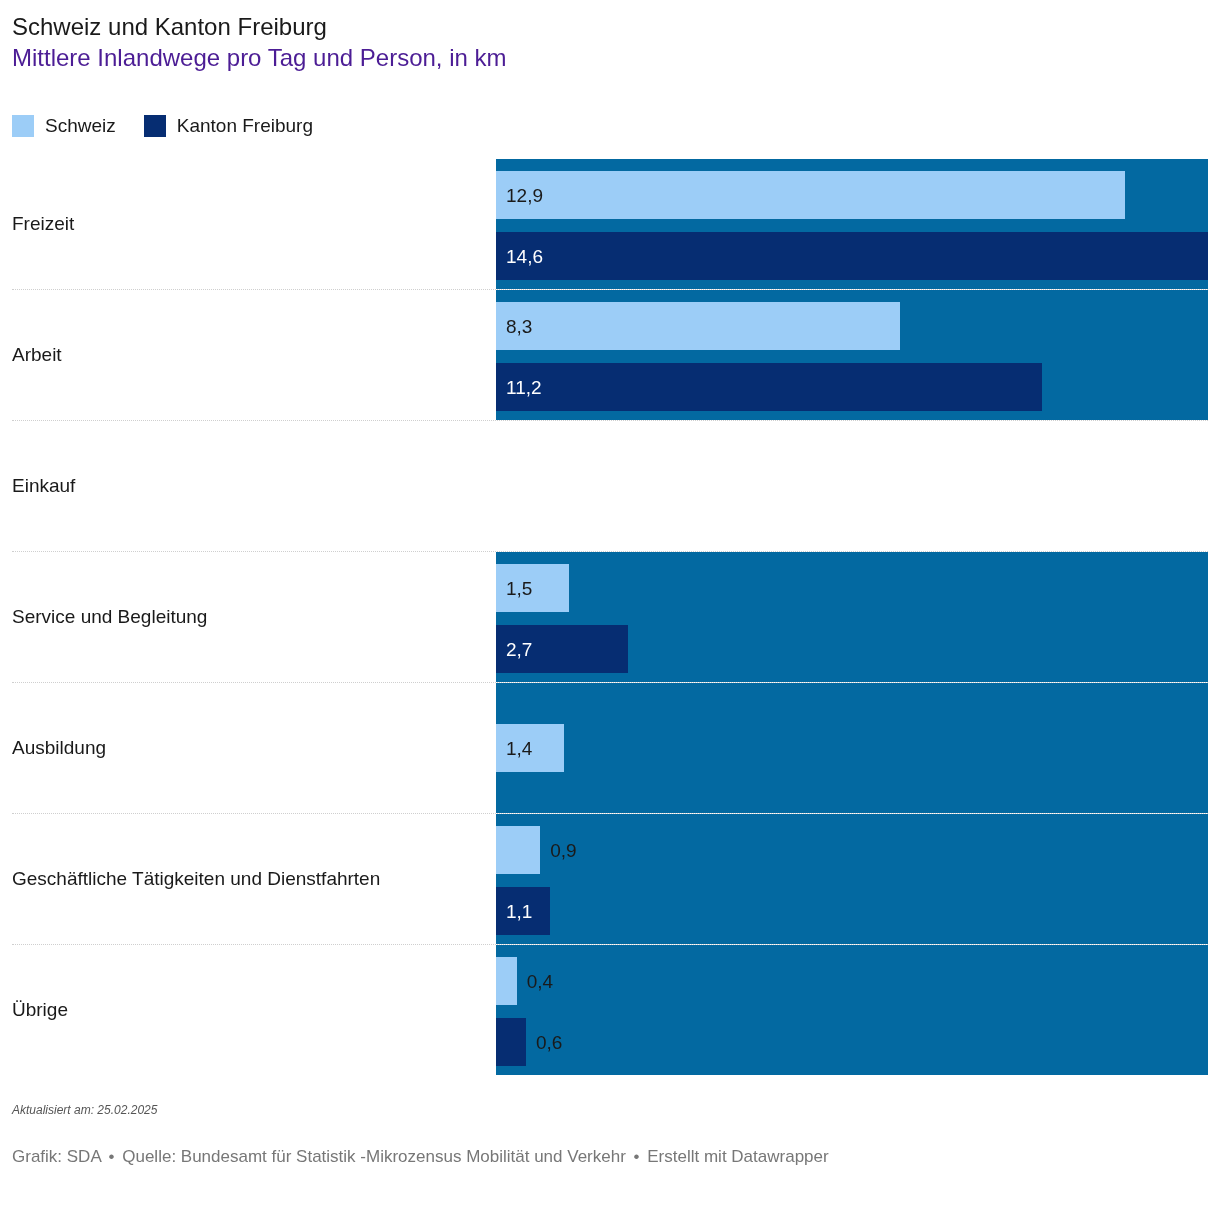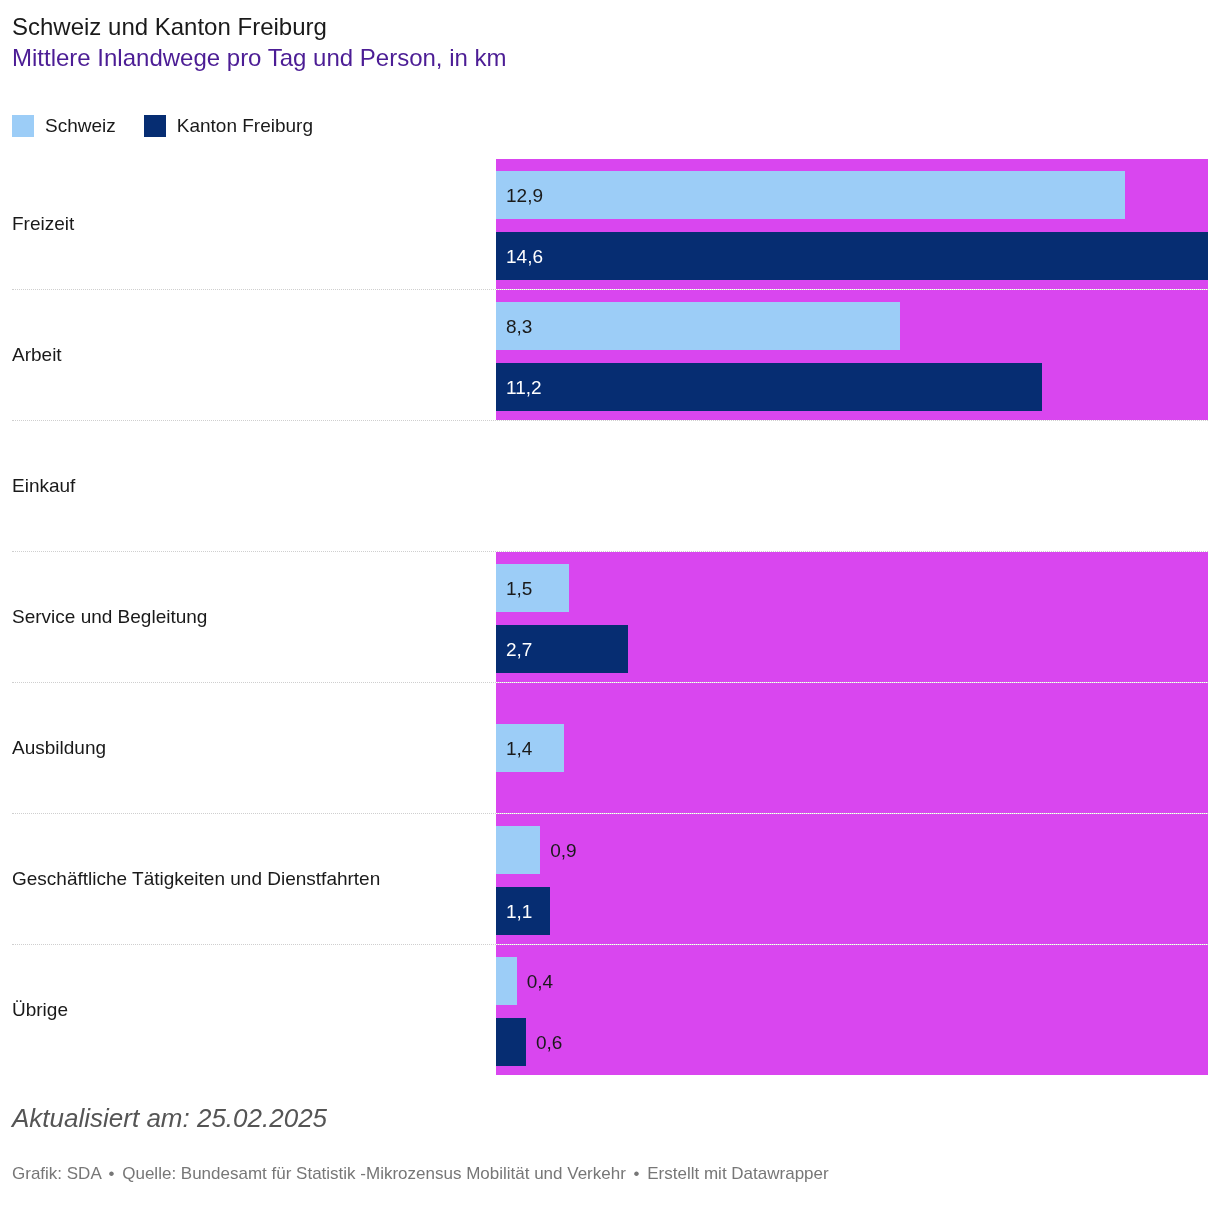--- a/index.html
+++ b/index.html
@@ -82,21 +82,21 @@
     display: flex;
     align-items: center;
     font-size: 19px;
     color: #1a1a1a;
     padding-right: 10px;
     box-sizing: border-box;
   }
   .row-bars {
     position: relative;
     flex: 1 1 auto;
-    background: #d946ef;
+    background: #0369a1;
     display: flex;
     flex-direction: column;
     justify-content: center;
     gap: 16px;
     padding: 12px 0;
     box-sizing: border-box;
   }
   .bar-wrap {
     position: relative;
     height: 48px;
@@ -129,21 +129,21 @@
   .bar-value.inside-dark {
     left: 10px;
     color: #ffffff;
   }
   .bar-value.outside {
     color: #1a1a1a;
   }
   
   .updated {
     margin-top: 28px;
-    font-size: 26px;
+    font-size: 12px;
     font-style: italic;
     color: #555555;
   }
   .source {
     margin-top: 30px;
     font-size: 17px;
     color: #777777;
   }
   .source .sep {
     padding: 0 3px;

